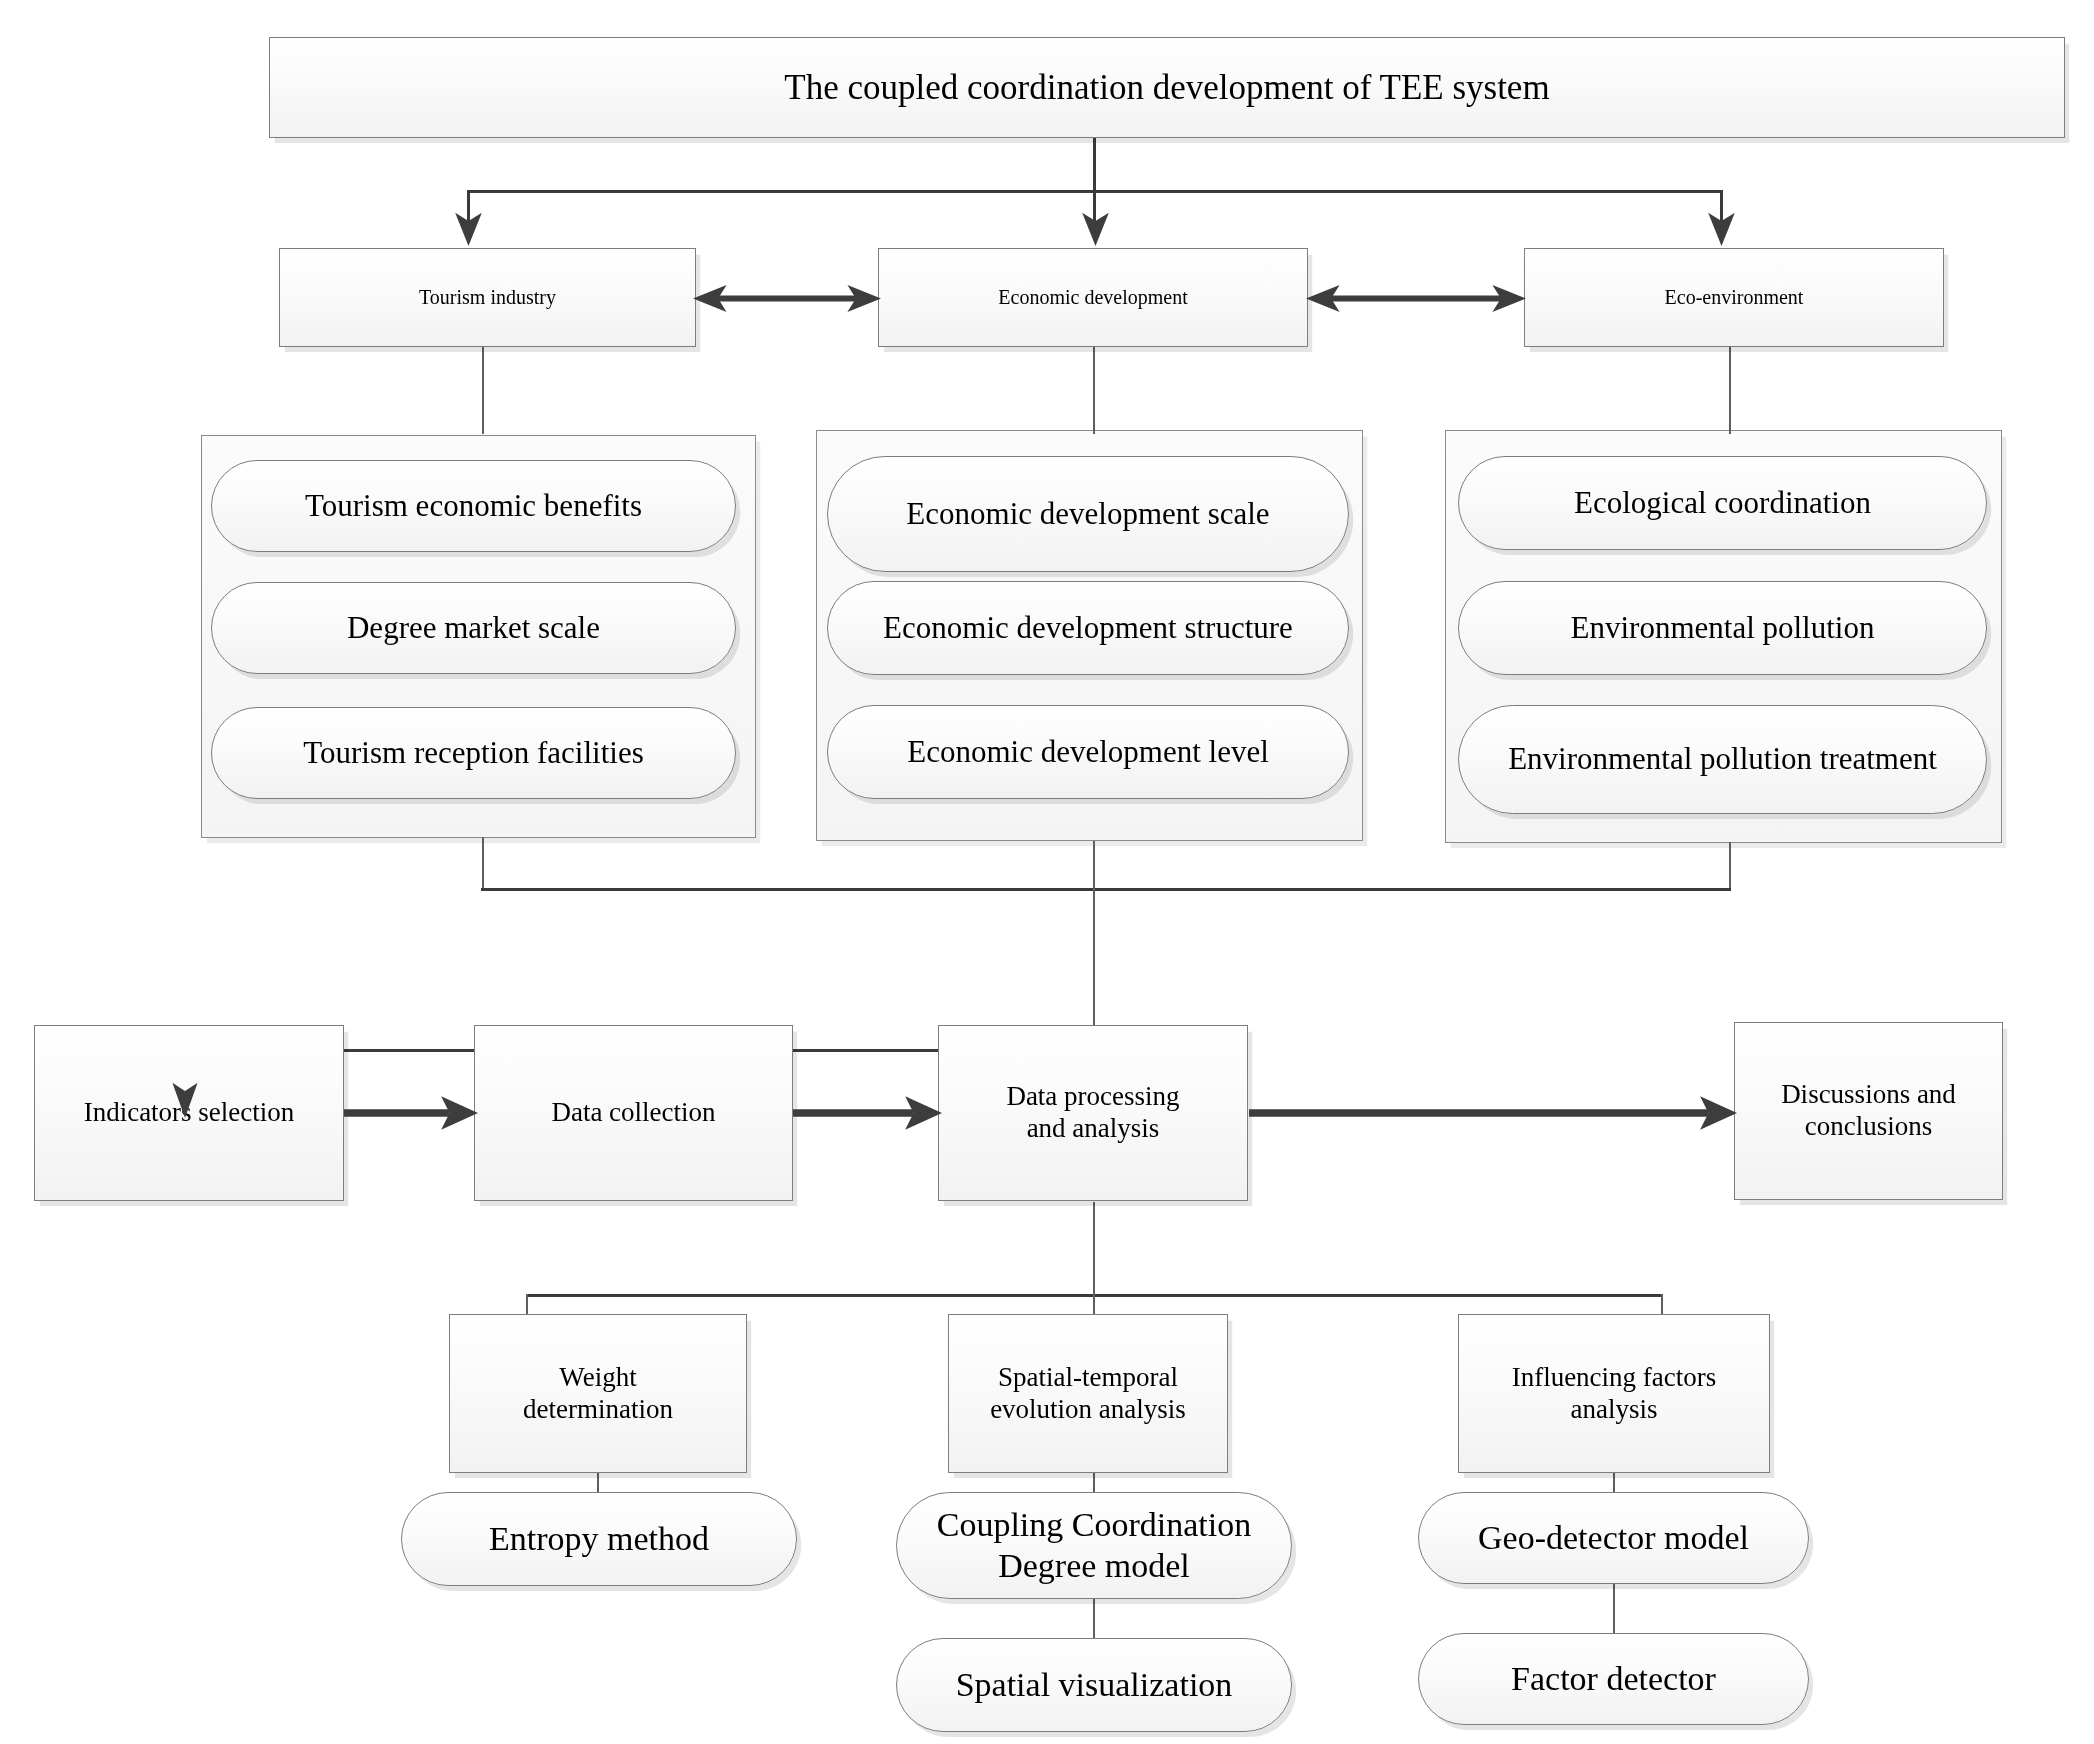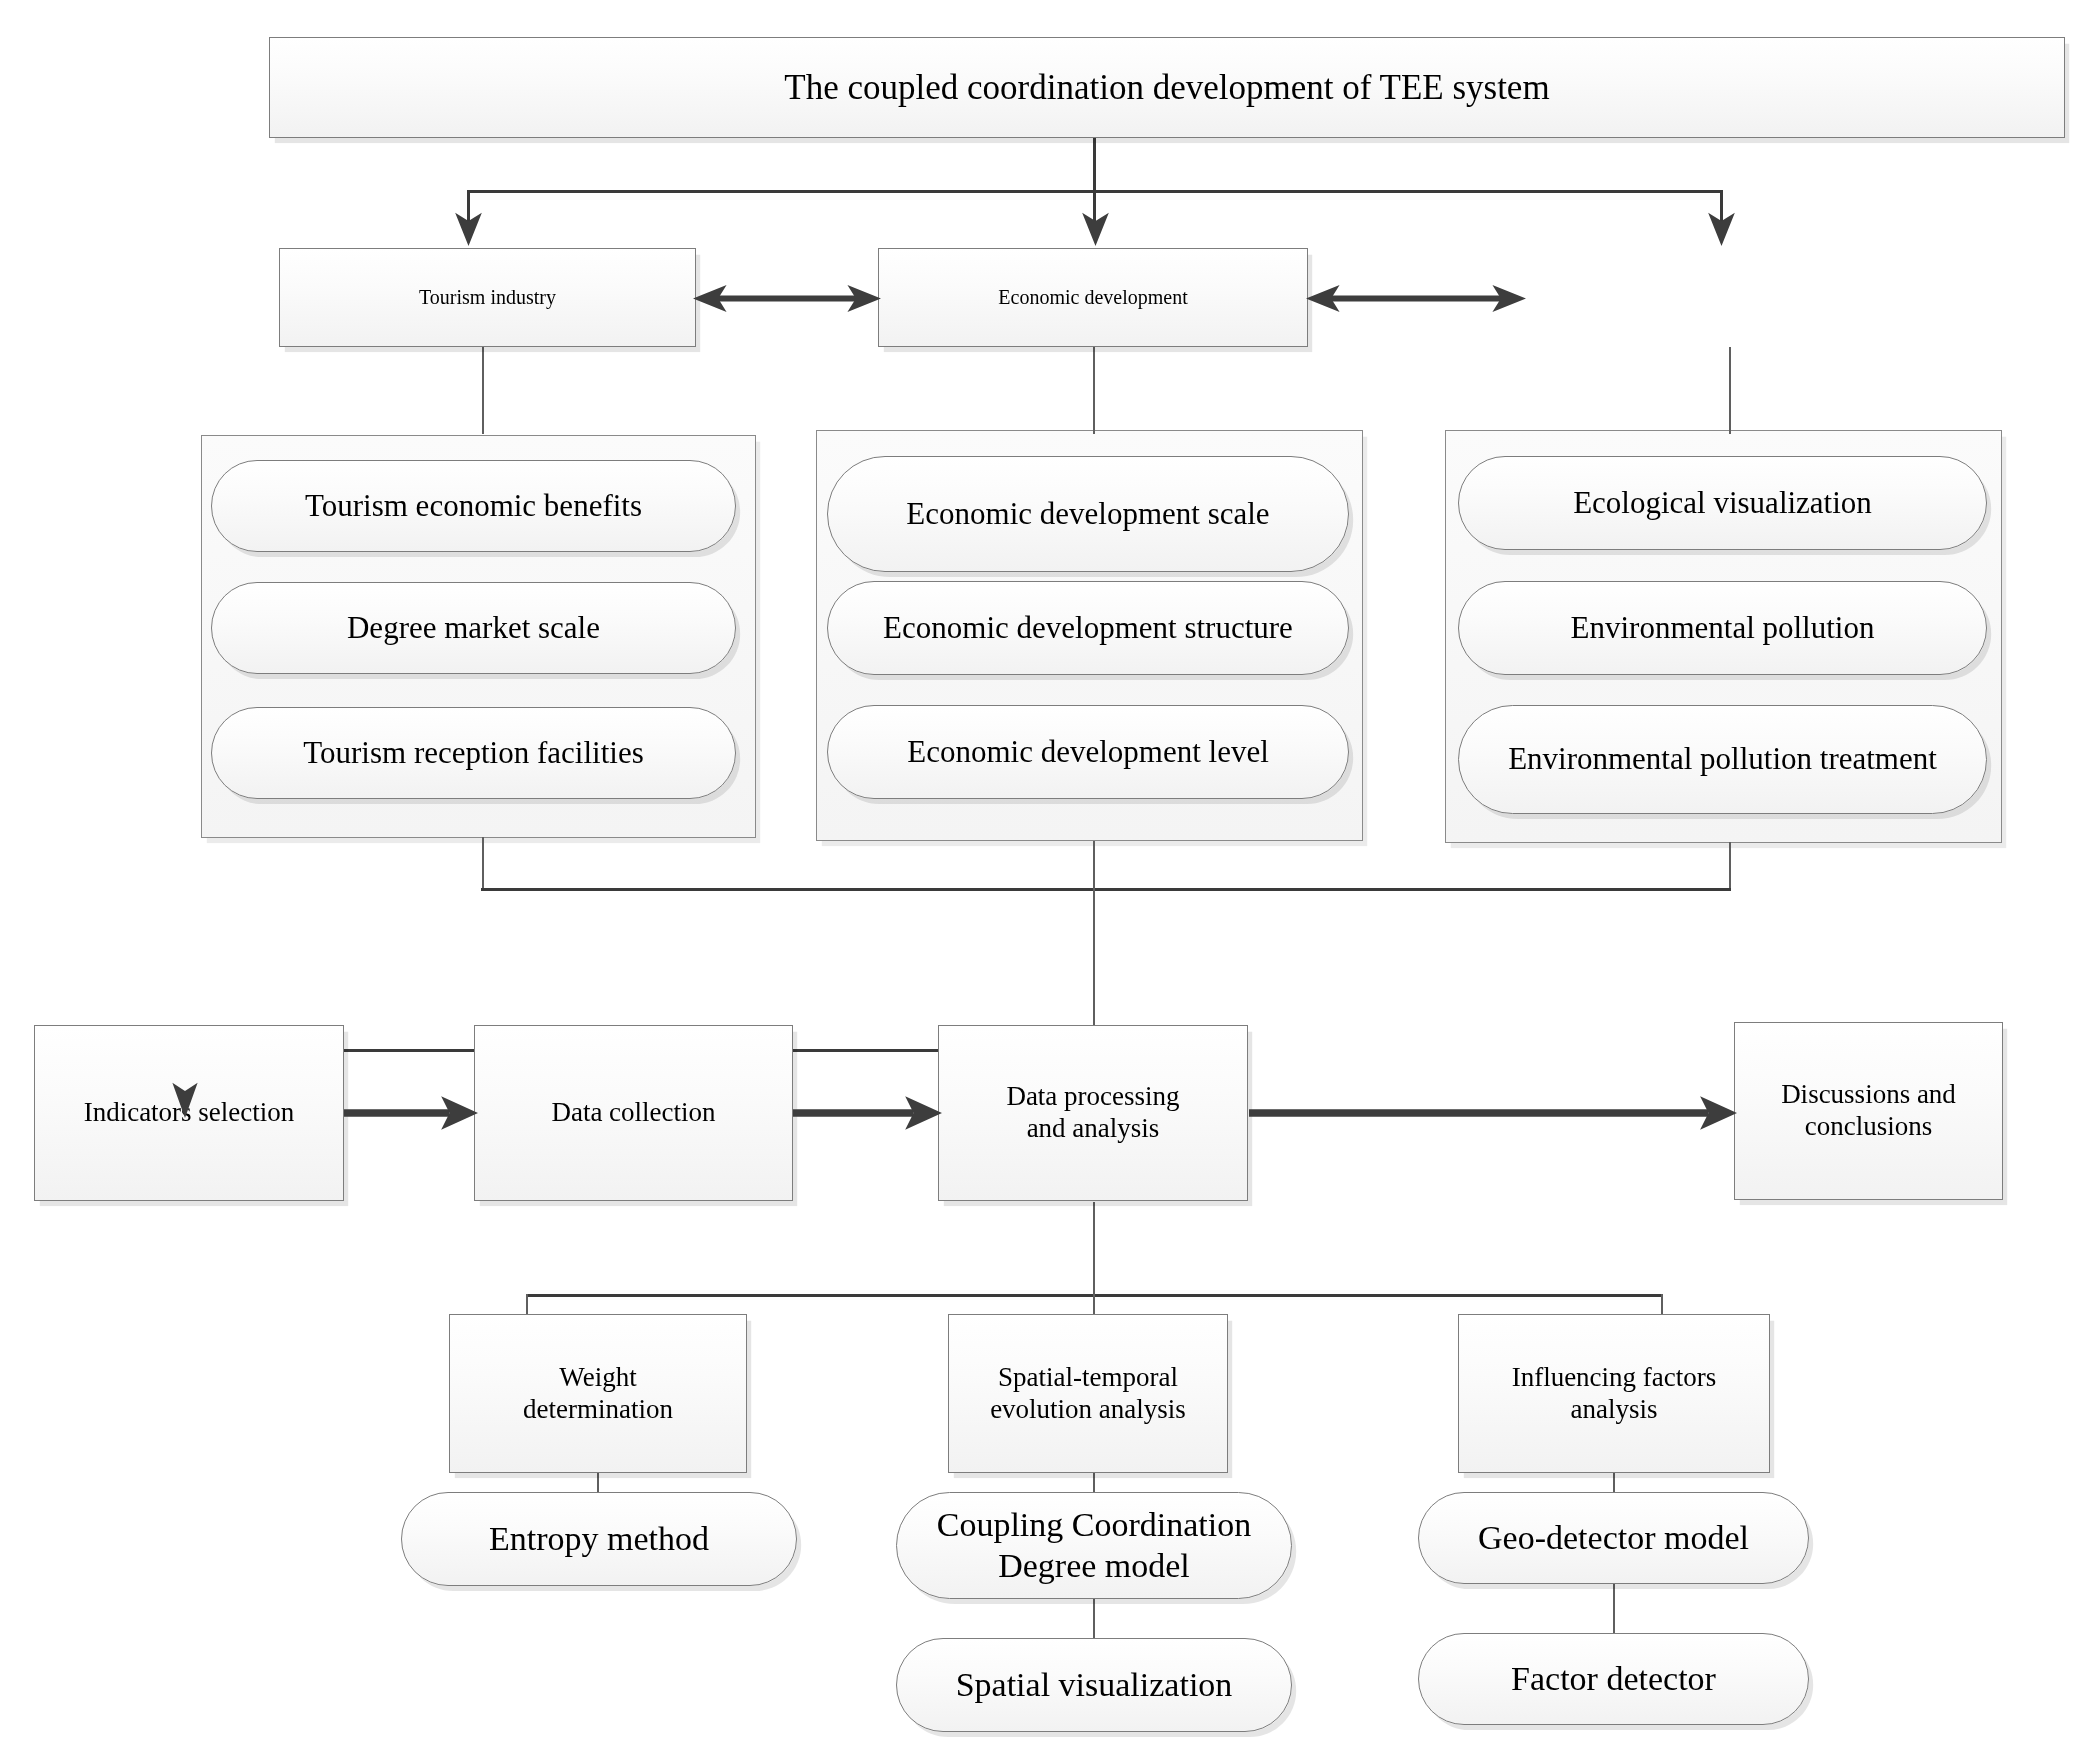--- a/index.html
+++ b/index.html
@@ -89,20 +89,23 @@
         <path d="M22 42 L6 2 L22 12 L38 2 Z" fill="#3d3d3d"></path>
       </svg>
   </div>
 
   <div class="node t-main" style="left:279px;top:248px;width:417px;height:99px;">
     <span>Tourism industry</span>
   </div>
   <div class="node t-main" style="left:878px;top:248px;width:430px;height:99px;">
     <span>Economic development</span>
   </div>
+  <div class="node t-main" style="left:1524px;top:248px;width:420px;height:99px;">
+    <span>Eco-environment</span>
+  </div>
 
   <div class="arrow" style="left:693px;top:280px;">
     <svg width="188" height="37" viewBox="0 0 224 44">
       <line x1="28" y1="22" x2="196" y2="22" stroke="#3d3d3d" stroke-width="7"></line>
       <path d="M0 22 L40 6 L30 22 L40 38 Z" fill="#3d3d3d"></path>
       <path d="M224 22 L184 6 L194 22 L184 38 Z" fill="#3d3d3d"></path>
     </svg>
   </div>
   <div class="arrow" style="left:1306px;top:280px;">
     <svg width="220" height="37" viewBox="0 0 262 44">
@@ -134,21 +137,21 @@
     <span>Economic development scale</span>
   </div>
   <div class="node round t-sub" style="left:827px;top:581px;width:522px;height:94px;">
     <span>Economic development structure</span>
   </div>
   <div class="node round t-sub" style="left:827px;top:705px;width:522px;height:94px;">
     <span>Economic development level</span>
   </div>
 
   <div class="node round t-sub" style="left:1458px;top:456px;width:529px;height:94px;">
-    <span>Ecological visualization</span>
+    <span>Ecological coordination</span>
   </div>
   <div class="node round t-sub" style="left:1458px;top:581px;width:529px;height:94px;">
     <span>Environmental pollution</span>
   </div>
   <div class="node round t-sub" style="left:1458px;top:705px;width:529px;height:109px;">
     <span style="white-space:pre-line;">Environmental pollution treatment</span>
   </div>
 
   <div class="ln vl thin" style="left:482px;top:837px;width:1.7px;height:52px;"></div>
   <div class="ln vl thin" style="left:1729px;top:842px;width:1.7px;height:47px;"></div>

